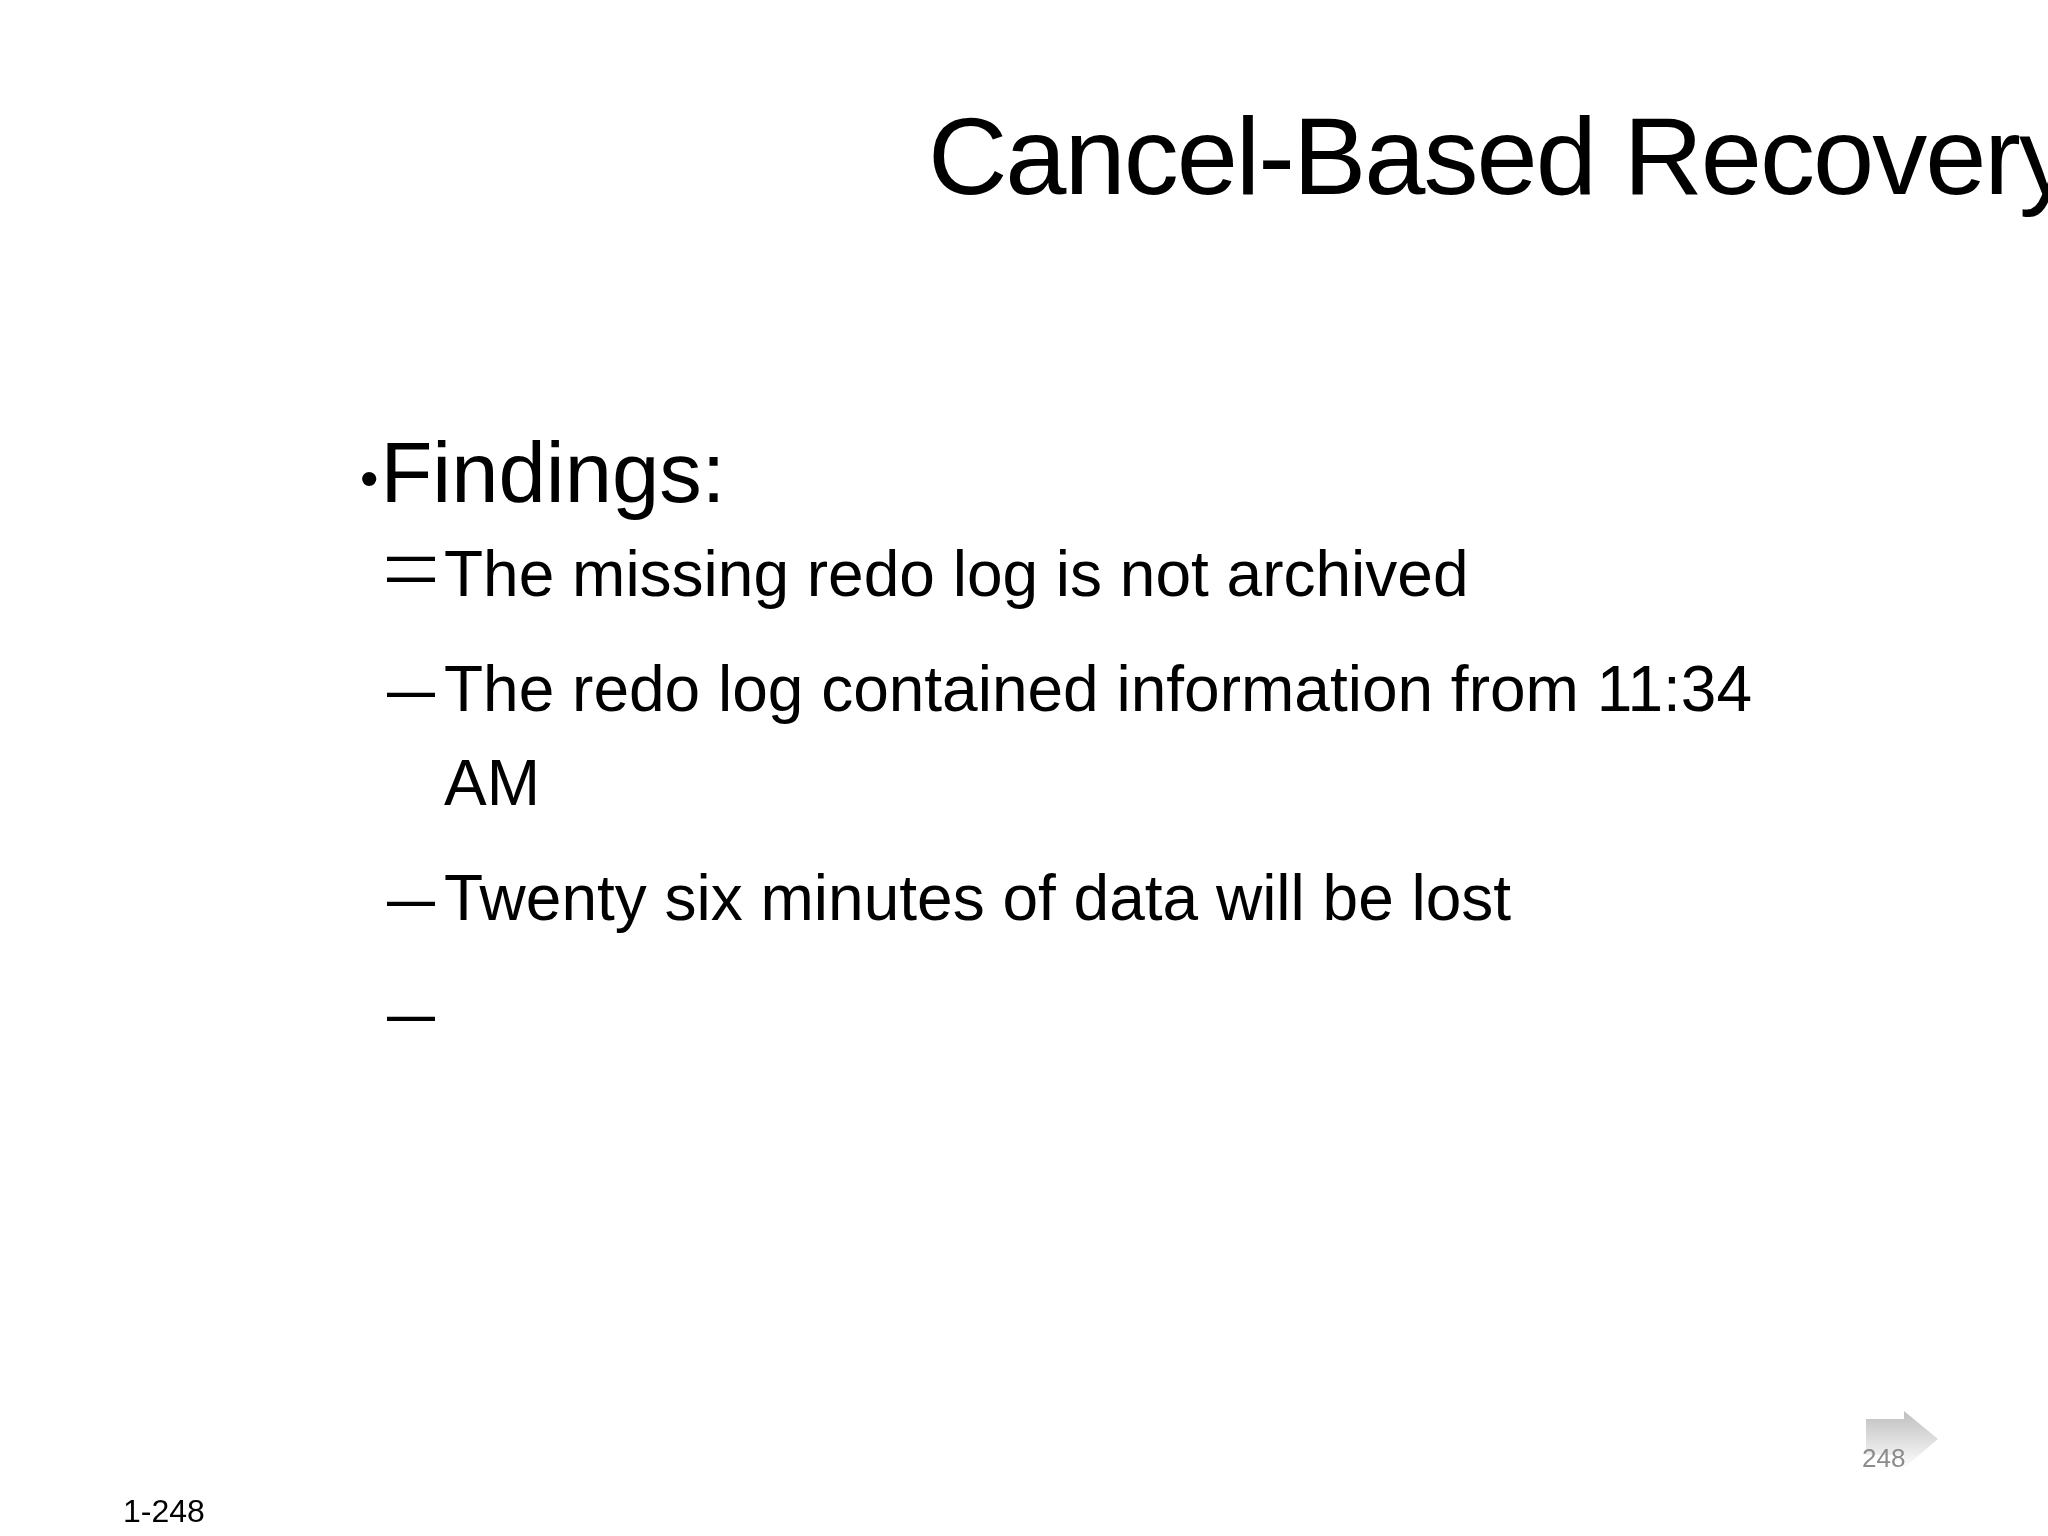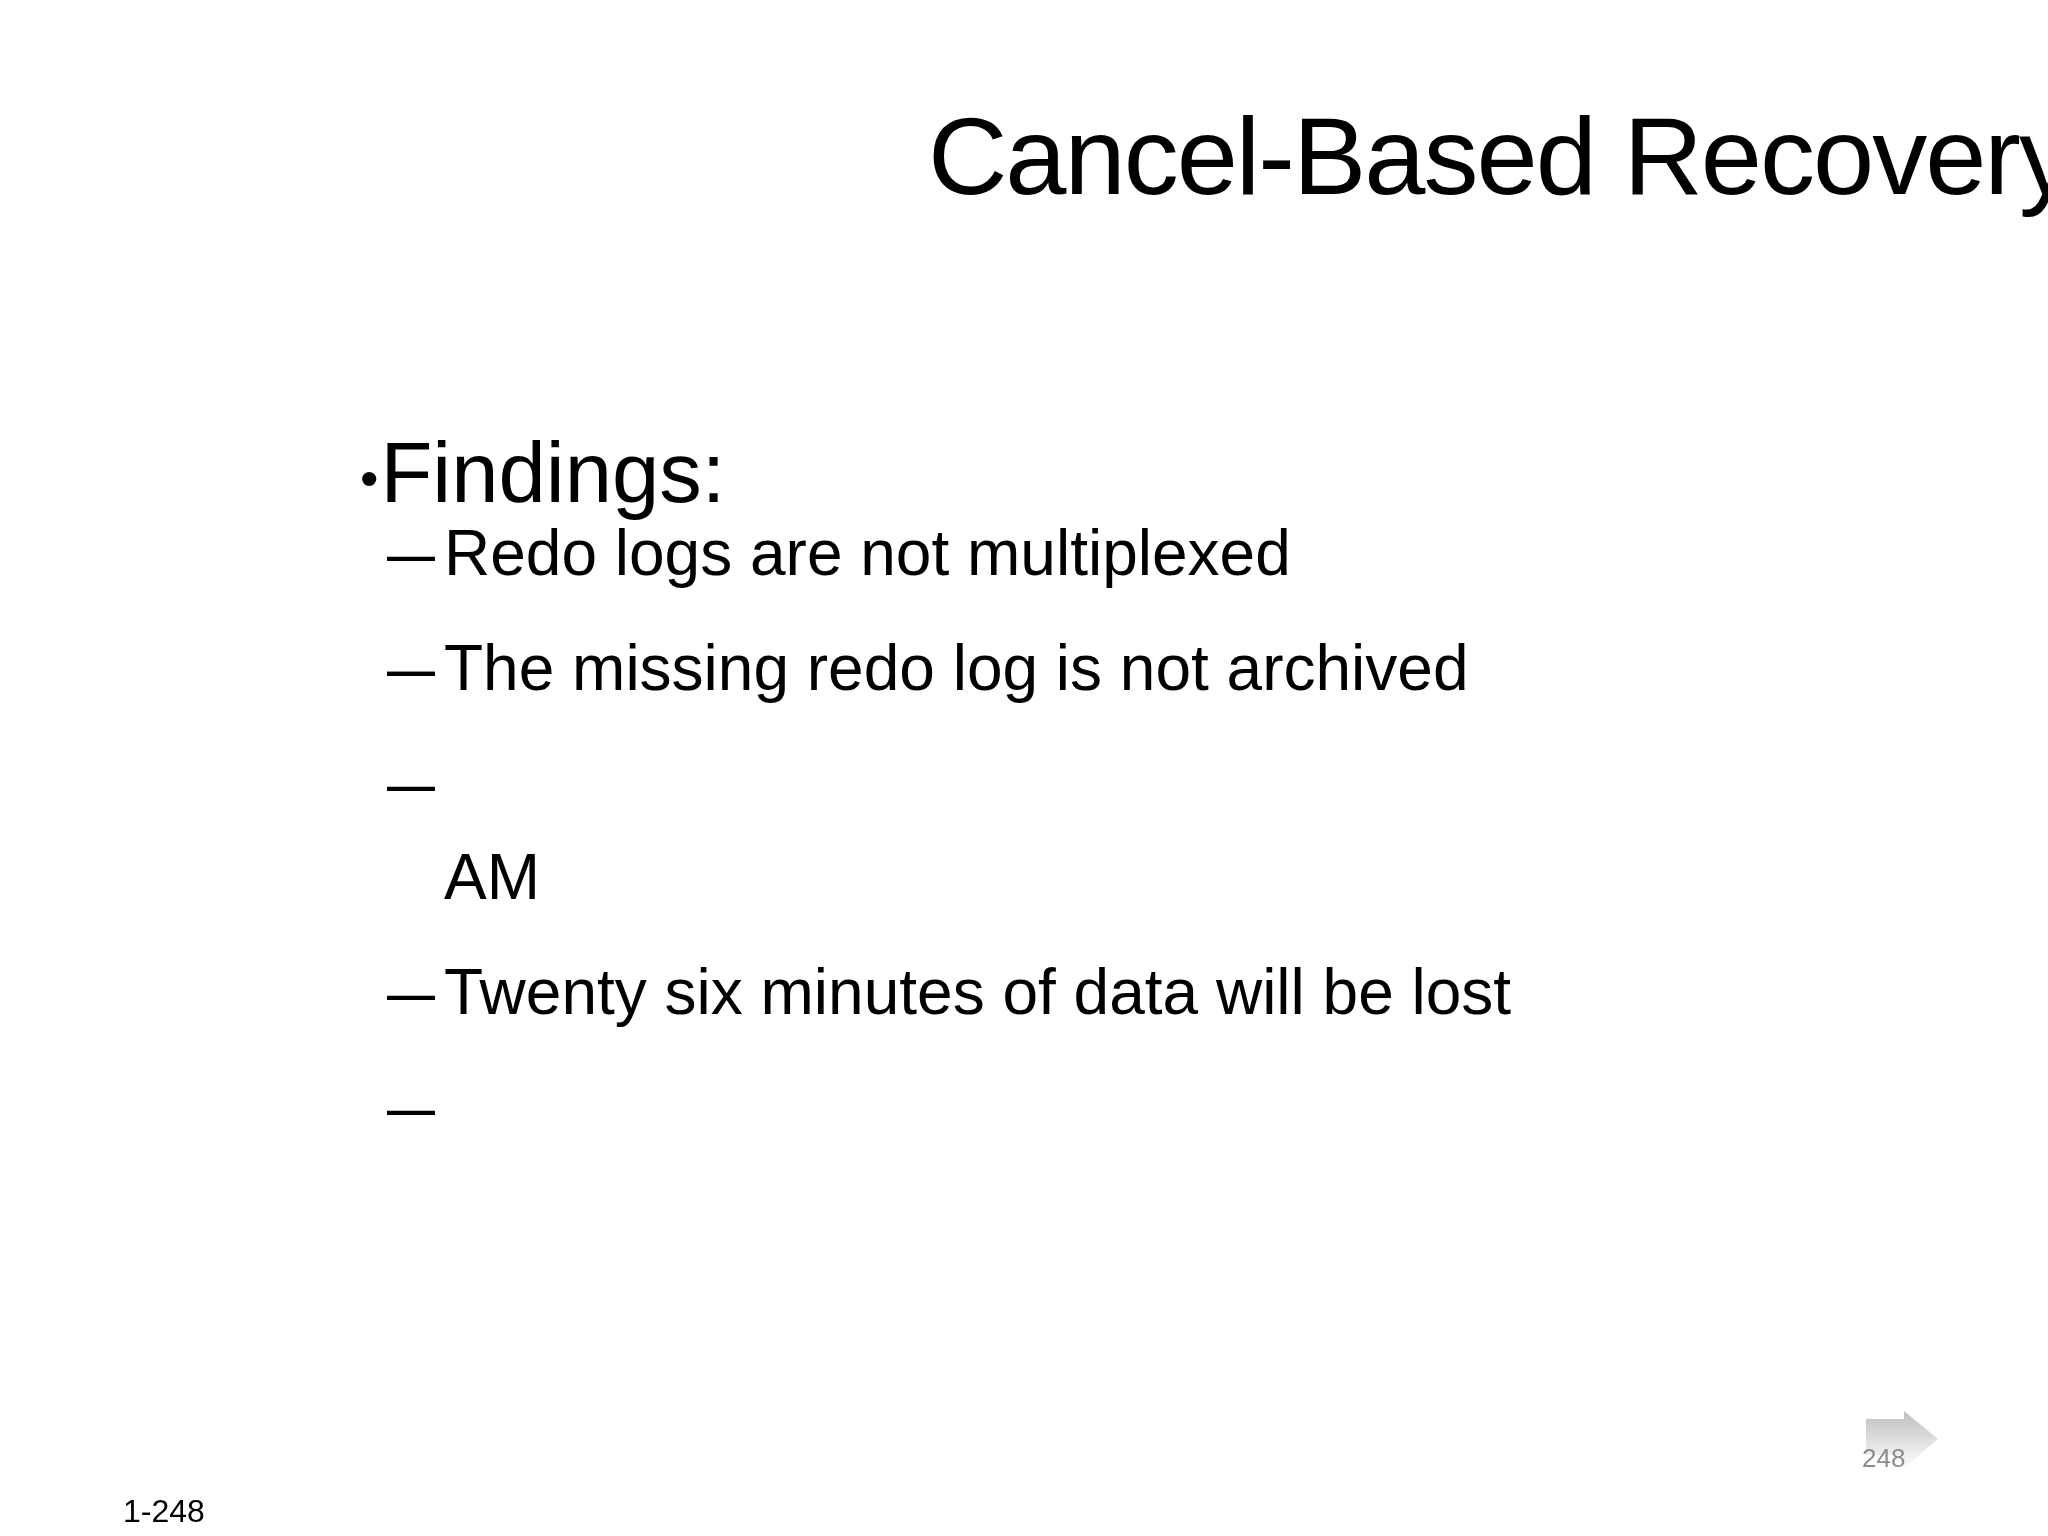--- a/index.html
+++ b/index.html
@@ -108,32 +108,31 @@
 
   <div class="title">Cancel-Based Recovery</div>
 
   <div class="heading">
     <span class="marker">•</span><span>Findings:</span>
   </div>
 
   <ul class="bullet-list">
     <li class="bullet-item">
       <span class="marker">–</span>
-      <span class="line">Redo logs are not multiplexed</span>
     </li>
     <li class="bullet-item">
       <span class="marker">–</span>
     </li>
     <li class="bullet-item">
       <span class="marker">–</span>
       <span class="line">The missing redo log is not archived</span>
     </li>
     <li class="bullet-item">
       <span class="marker">–</span>
-      <br>
+      <span class="line">The redo log contained information from 11:34</span><br>
       <span class="line">AM</span>
     </li>
     <li class="bullet-item">
       <span class="marker">–</span>
       <span class="line">Twenty six minutes of data will be lost</span>
     </li>
     <li class="bullet-item">
       <span class="marker">–</span>
     </li>
   </ul>

